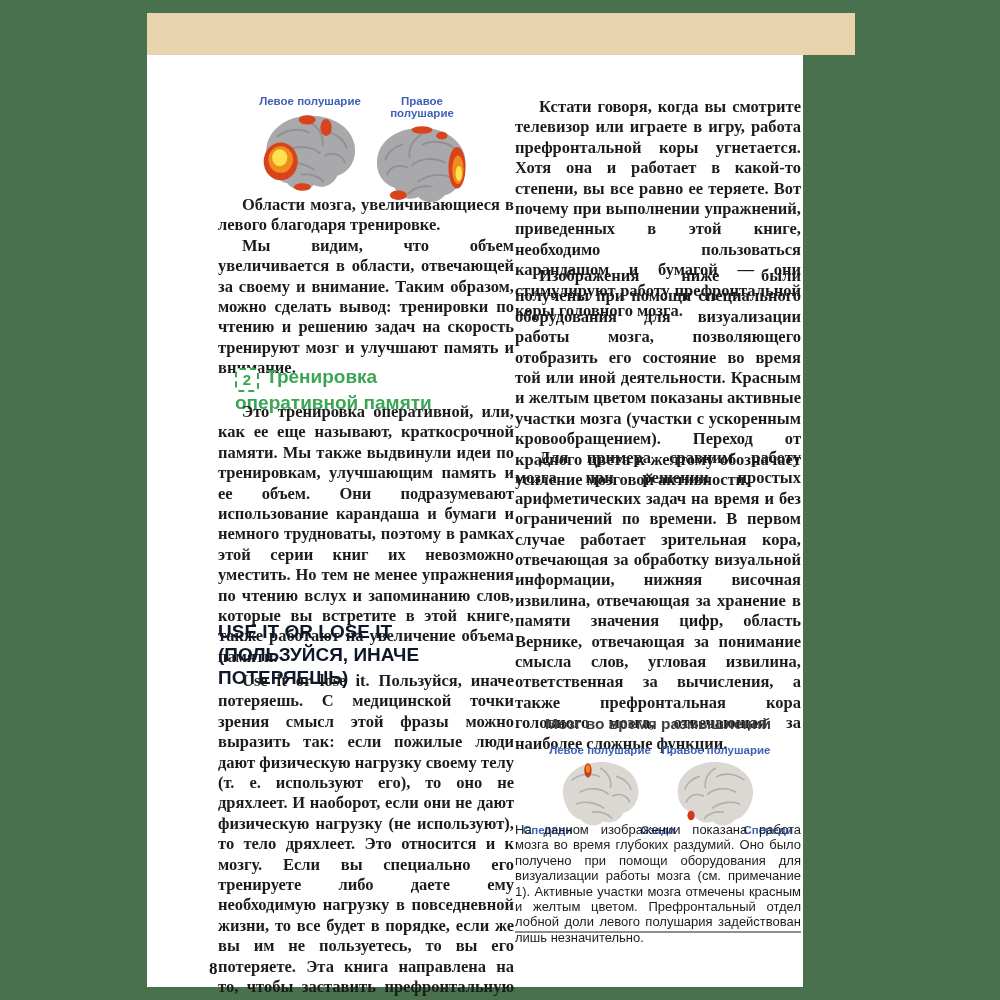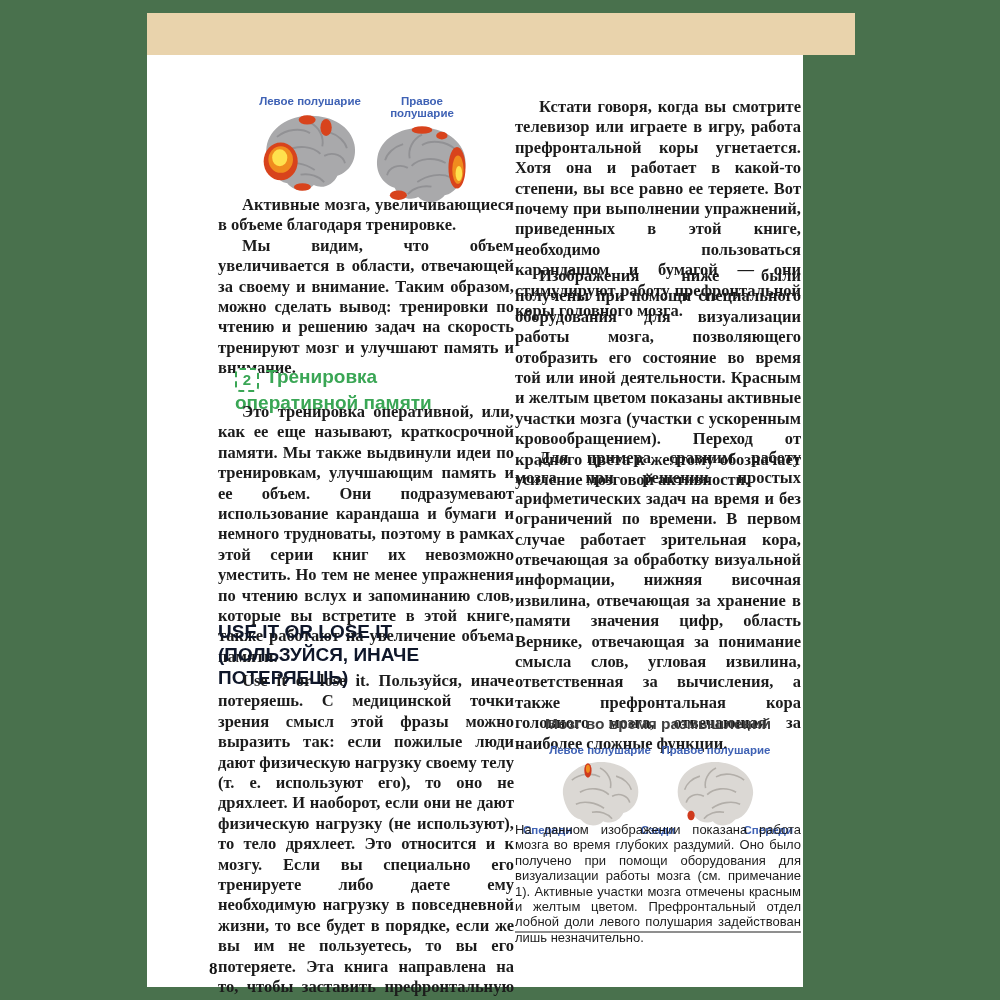--- a/index.html
+++ b/index.html
@@ -118,21 +118,21 @@
           </g>
           <ellipse cx="55" cy="10" rx="11" ry="4" fill="#d8431c"></ellipse>
           <ellipse cx="76" cy="16" rx="6" ry="4" fill="#d8431c"></ellipse>
           <ellipse cx="30" cy="79" rx="9" ry="5" fill="#d8431c"></ellipse>
         </svg>
       </div>
     </div>
   </div>
 
   <div class="abs col-left body-text" style="top:182px;">
-    <p>Активные мозга, увеличивающиеся в объеме благодаря тренировке.</p>
+    <p>Области мозга, увеличивающиеся в левого благодаря тренировке.</p>
     <p><span>Мы видим, что объем увеличивается в области, отвечающей за своему и внимание. Таким образом, можно сделать вывод: </span><strong>тренировки по чтению и решению задач на скорость тренируют мозг и улучшают память и внимание.</strong></p>
   </div>
 
   <div class="abs col-left" style="top:336px;">
     <h2 class="heading-green"><span class="badge2">2</span><span>Тренировка оперативной памяти</span></h2>
   </div>
 
   <div class="abs col-left body-text" style="top:389px;">
     <p>Это тренировка оперативной, или, как ее еще называют, краткосрочной памяти. Мы также выдвинули идеи по тренировкам, улучшающим память и ее объем. Они подразумевают использование карандаша и бумаги и немного трудноваты, поэтому в рамках этой серии книг их невозможно уместить. Но тем не менее упражнения по чтению вслух и запоминанию слов, которые вы встретите в этой книге, также работают на увеличение объема памяти.</p>
   </div>

